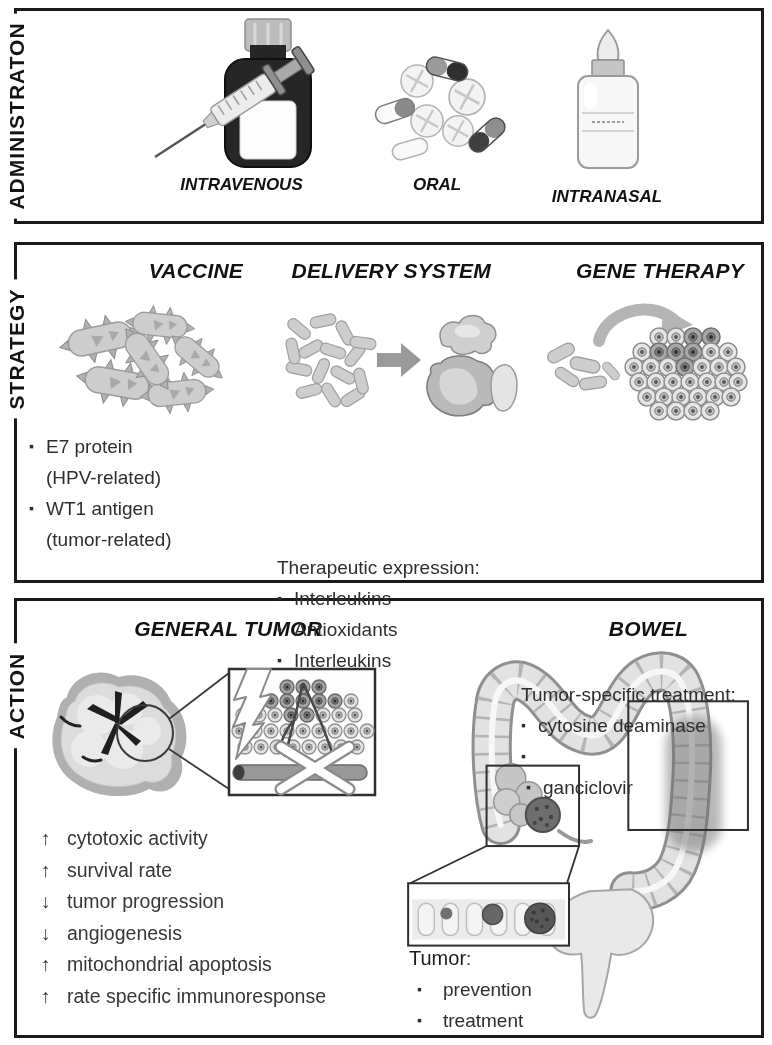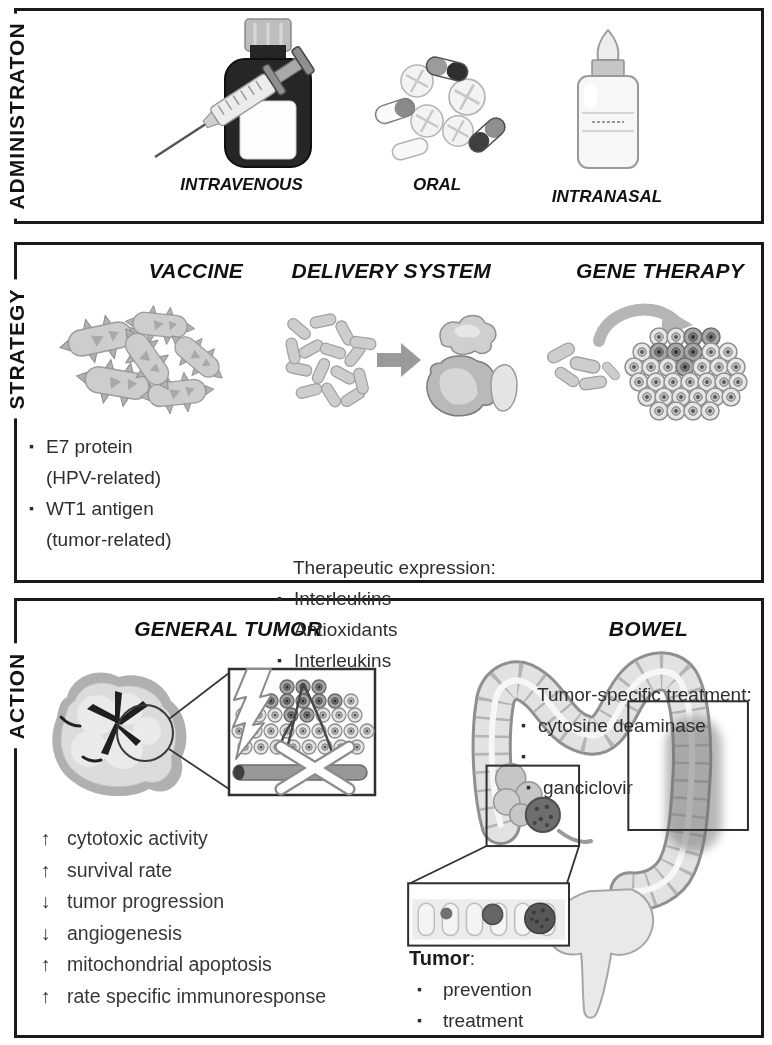--- a/index.html
+++ b/index.html
@@ -22,25 +22,25 @@
     font-weight:700;font-size:21px;letter-spacing:1px;color:#141414;
   }
 
   .abs{position:absolute;}
   .route-label{font-style:italic;font-weight:700;font-size:17px;text-align:center;color:#111;}
   .col-title{font-style:italic;font-weight:700;font-size:21px;text-align:right;color:#111;letter-spacing:.2px;}
 
   .blist{font-size:19px;color:#2e2e2e;line-height:31px;}
   .blist .row{display:flex;}
   .blist .bt{width:17px;flex:0 0 17px;font-size:14px;line-height:31px;color:#2e2e2e;}
-  .blist .intro{margin-left:16px;}
+  .blist .intro{margin-left:0;}
   .effects{font-size:19.5px;color:#373737;line-height:31.5px;white-space:nowrap;}
   .effects .arr{display:inline-block;width:26px;}
   .tumor-block{font-size:19px;color:#2e2e2e;line-height:30px;z-index:3;}
-  .tumor-block .hd{font-weight:700;font-size:20px;color:#1c1c1c;}
+  .tumor-block .hd{font-weight:400;font-size:20px;color:#1c1c1c;}
   svg{display:block;}
   .z1{z-index:1;} .z2{z-index:2;position:relative;}
 </style>
 </head>
 <body>
 
 <svg width="0" height="0" style="position:absolute" aria-hidden="true">
   <defs>
     <g id="rod">
       <rect x="-13" y="-5.5" width="26" height="11" rx="5.5" fill="#cdcdcd" stroke="#9f9f9f" stroke-width="1.2"></rect>

